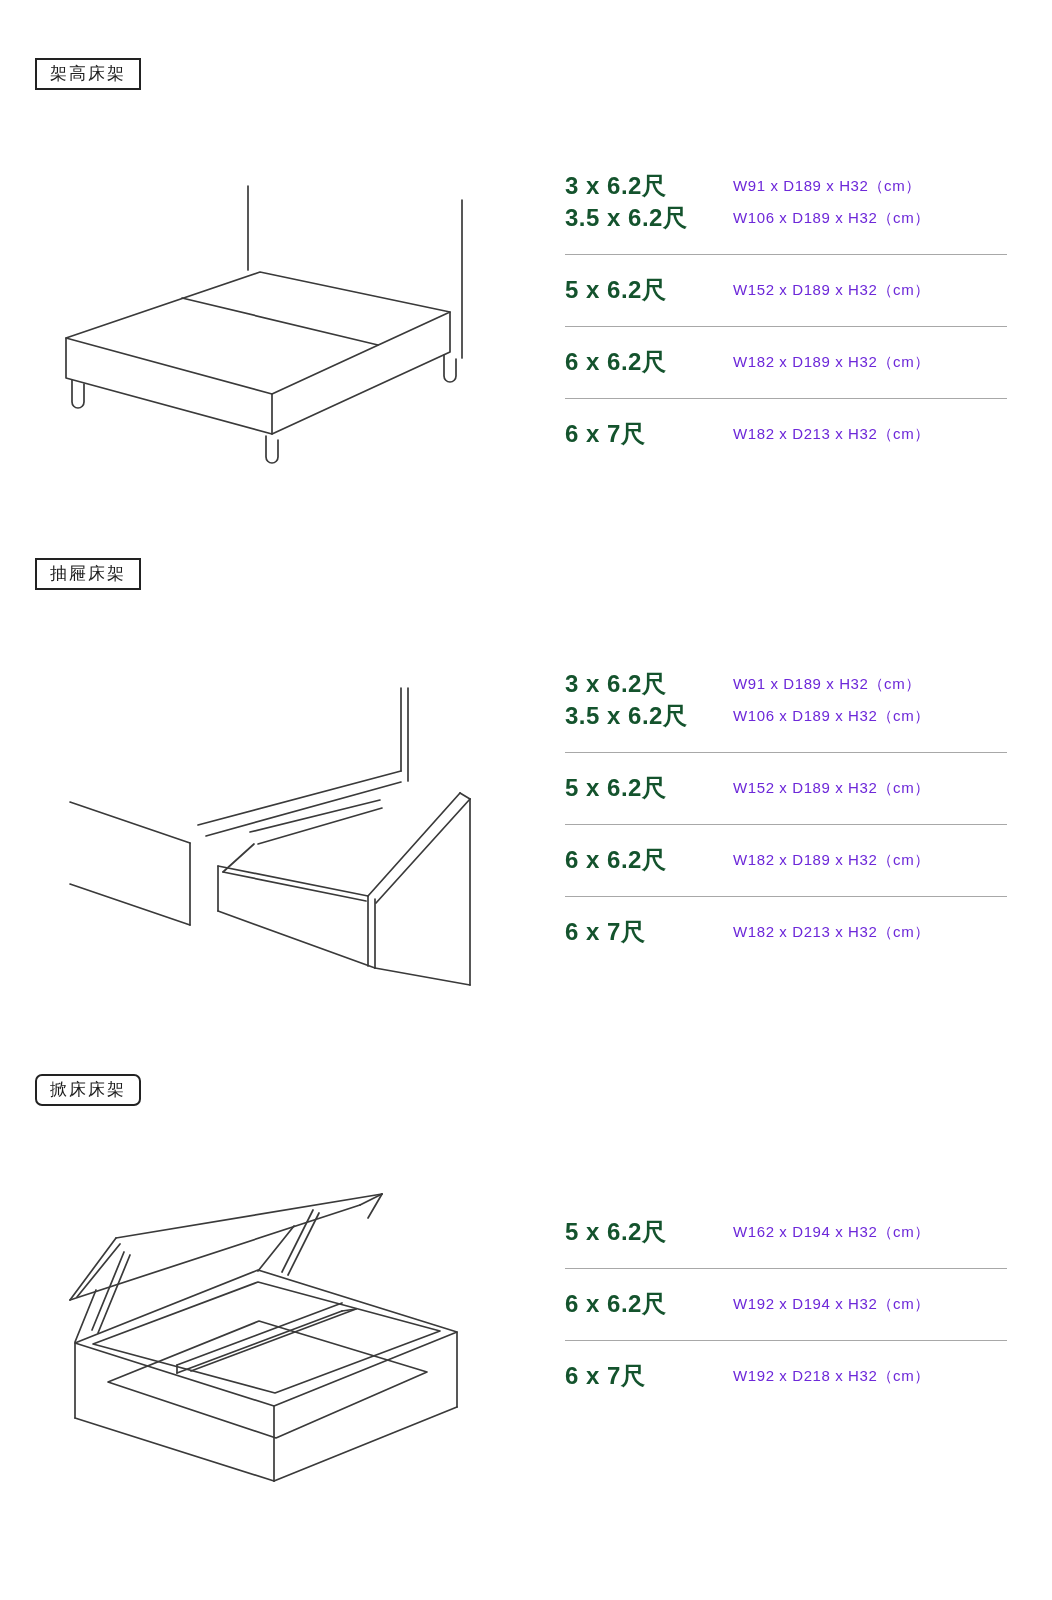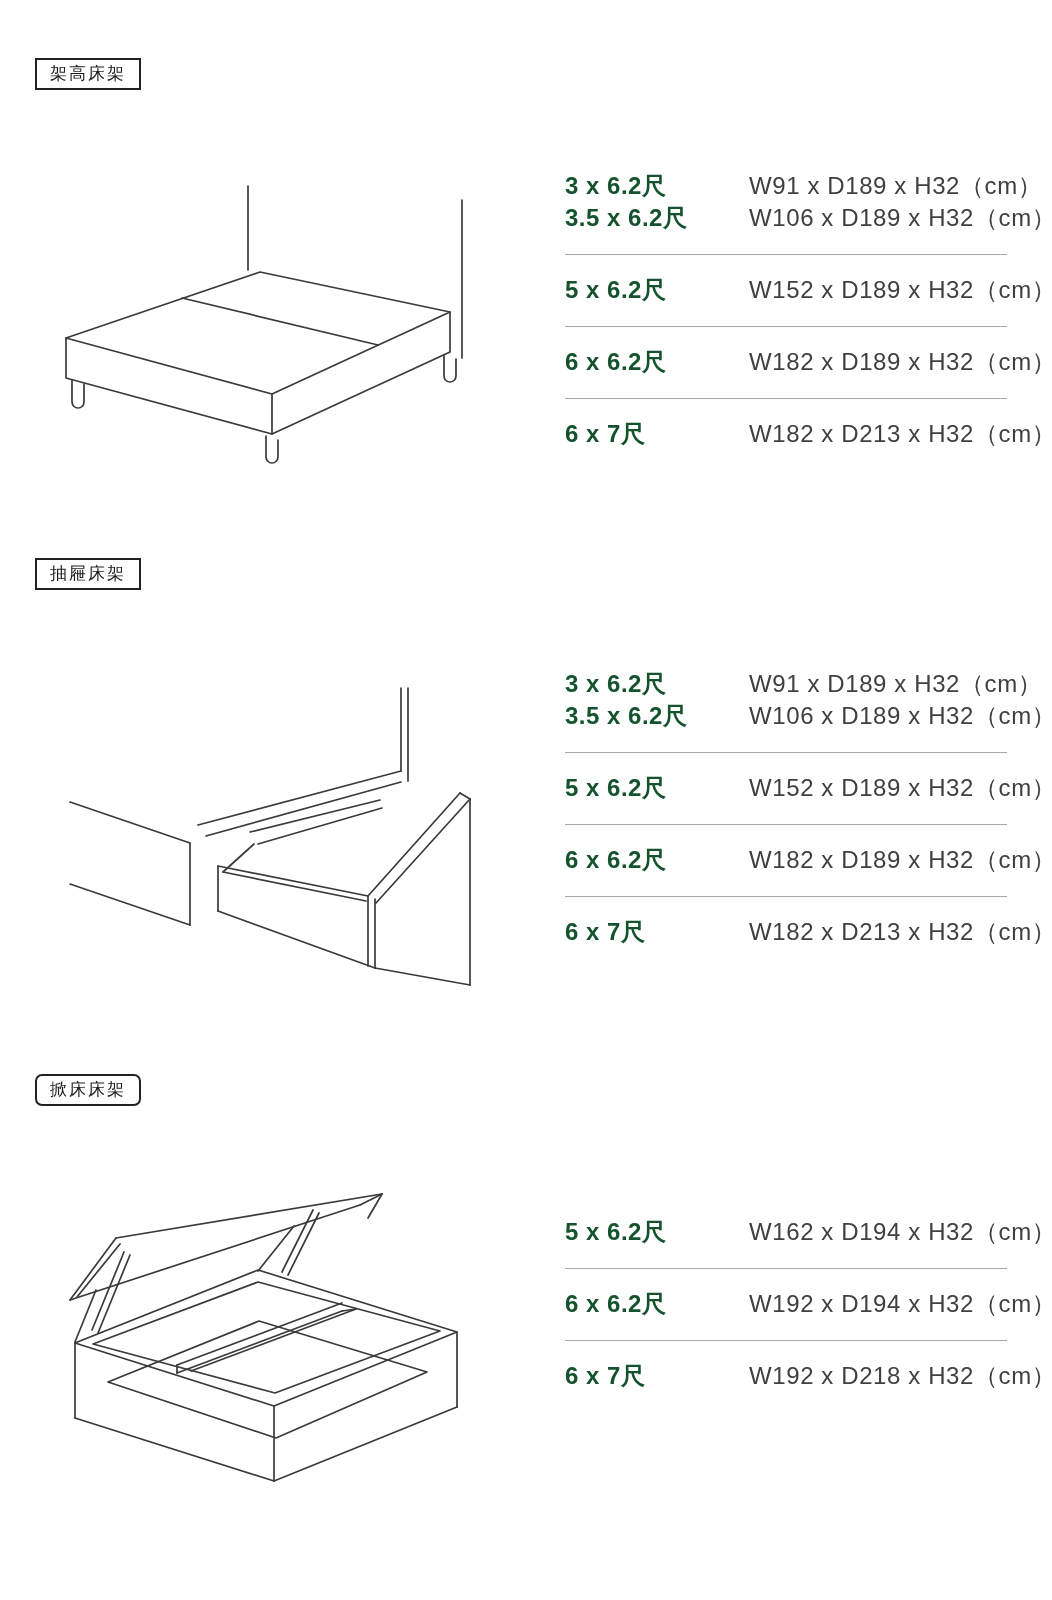--- a/index.html
+++ b/index.html
@@ -20,21 +20,21 @@
   .illus-1{top:150px;}
   .illus-2{top:660px;}
   .illus-3{top:1150px;}
   .illus path{fill:none;stroke:#3a3a3a;stroke-width:1.7;stroke-linecap:round;stroke-linejoin:round;}
   .spec-table{position:absolute;left:565px;width:442px;}
   .table-1{top:170px;}
   .table-2{top:668px;}
   .table-3{top:1216px;}
   .spec-row{display:flex;align-items:center;height:32px;}
   .spec-size{width:168px;flex:0 0 168px;font-weight:bold;font-size:24px;letter-spacing:0.5px;color:#14532d;}
-  .spec-dims{font-size:24px;letter-spacing:0.6px;color:#404040;white-space:nowrap;margin-left:16px;}
+  .spec-dims{font-size:15px;letter-spacing:0.6px;color:#6d28d9;white-space:nowrap;}
   .spec-divider{border-top:1.5px solid #a8a8a8;height:0;margin:20px 0 19px 0;}
 </style>
 </head>
 <body>
 
 <div class="page">
 
   <div class="frame-label label-1">架高床架</div>
 
   <svg class="illus illus-1" width="470" height="320" viewBox="0 0 470 320">

